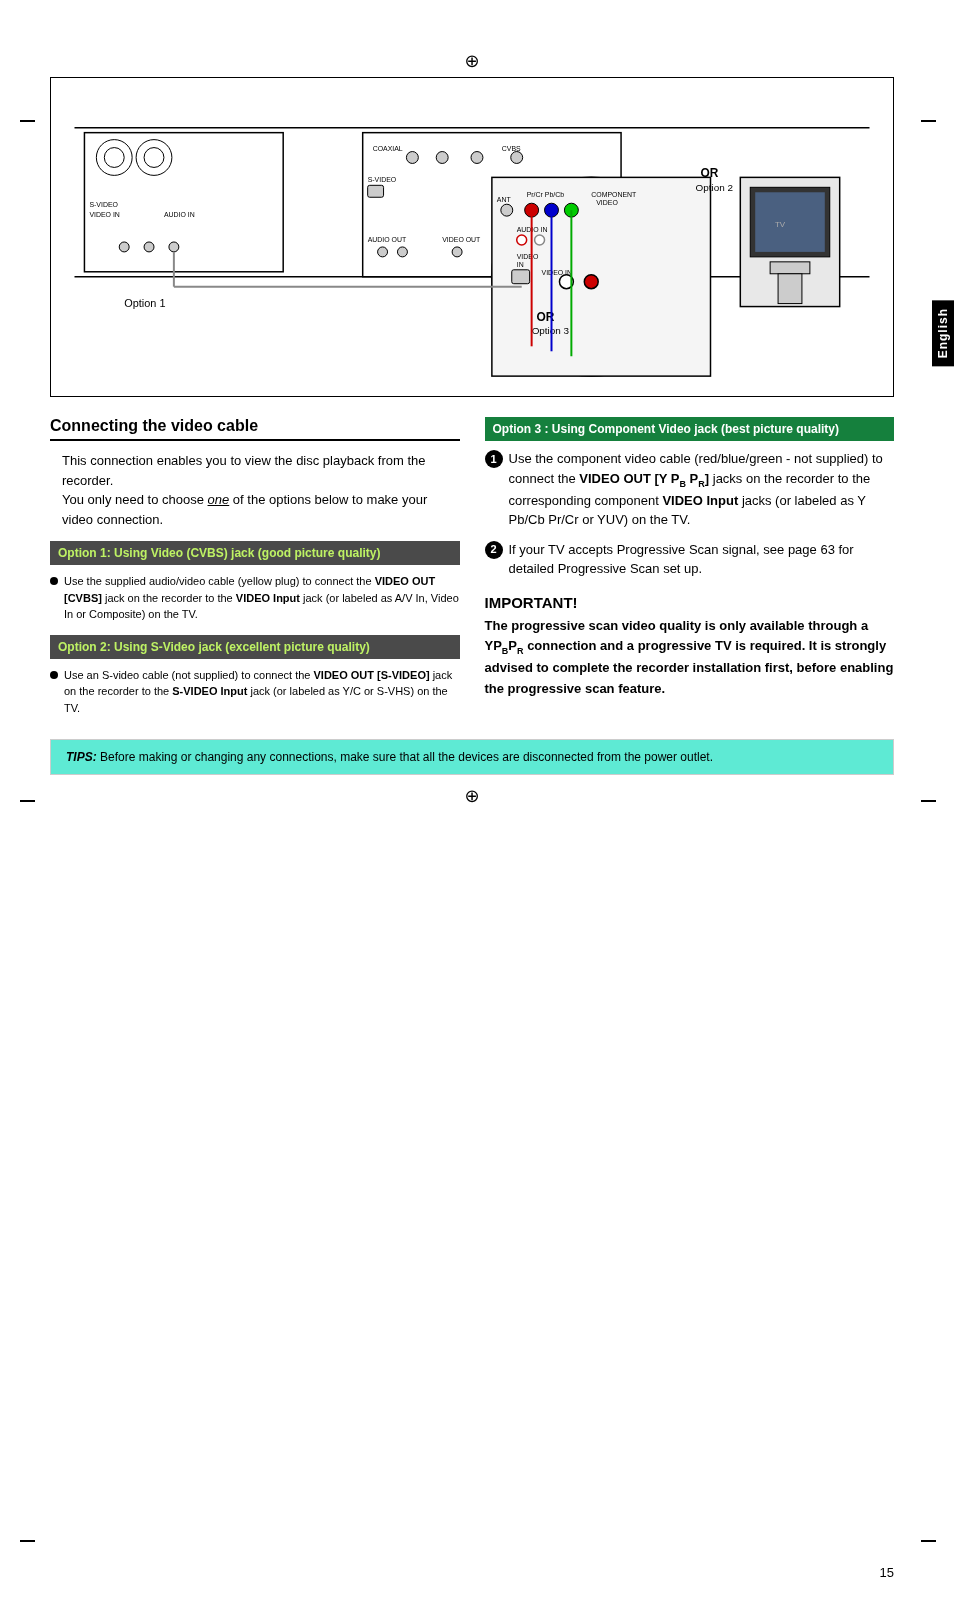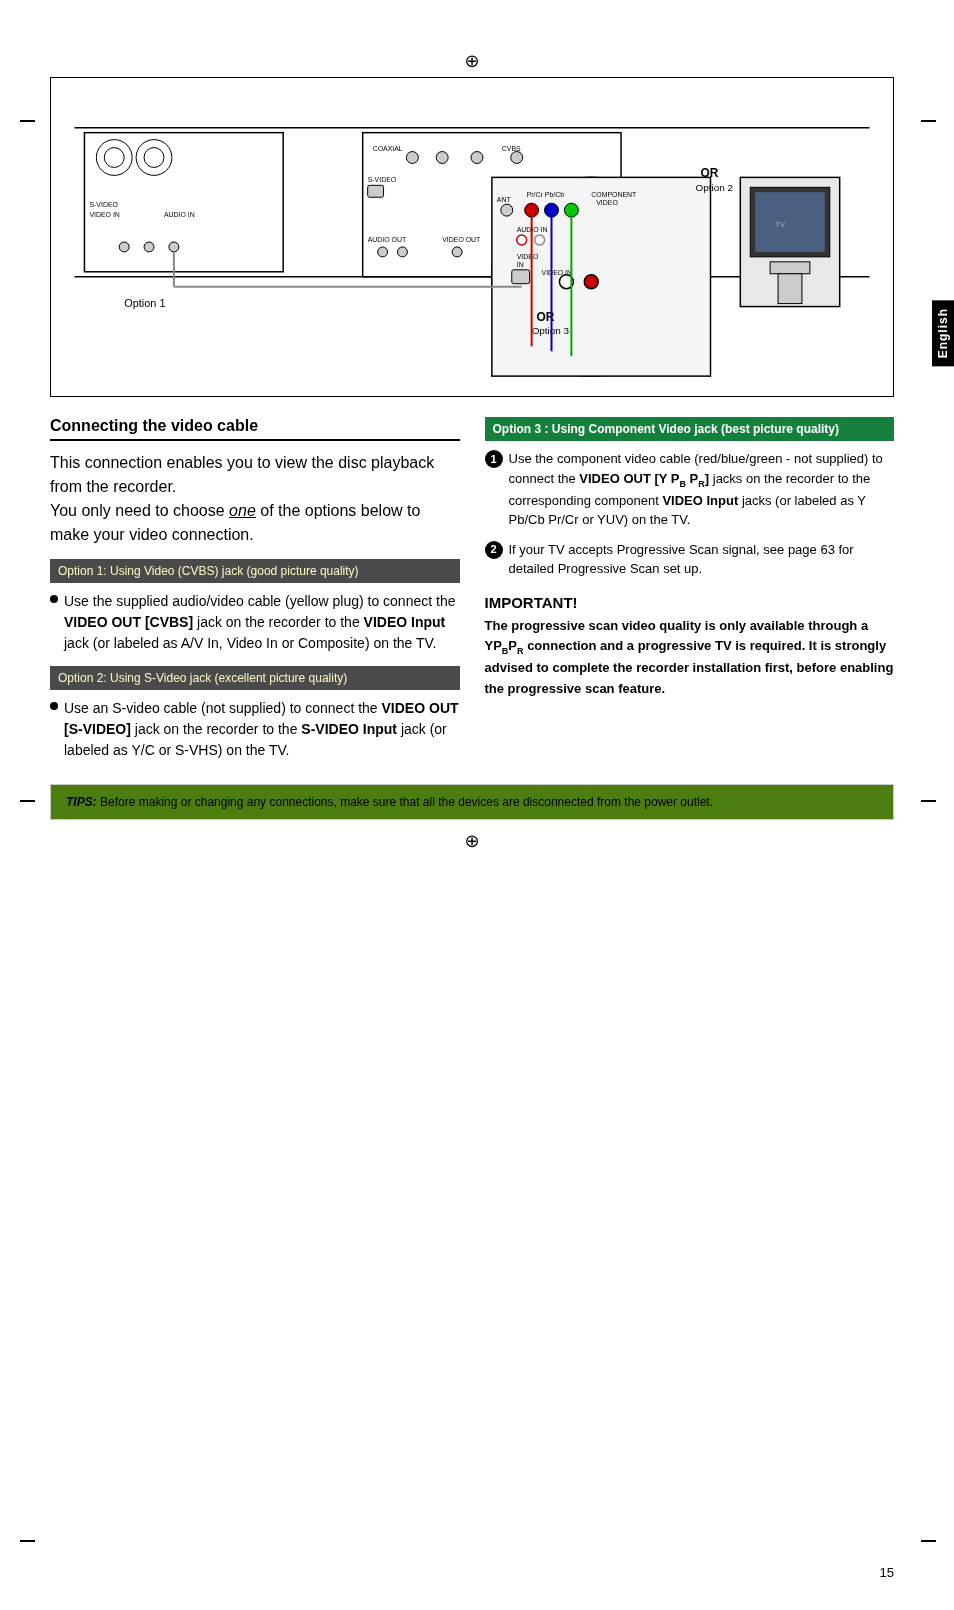--- a/index.html
+++ b/index.html
@@ -89,37 +89,38 @@
     
     .section-heading {
       font-size: 16px;
       font-weight: bold;
       border-bottom: 2px solid #000;
       padding-bottom: 4px;
       margin-bottom: 10px;
     }
 
     .intro-text {
-      font-size: 16px;
+      font-size: 13px;
       margin-bottom: 12px;
       line-height: 1.5;
+      margin-left: 12px;
     }
 
     .intro-text u {
       text-decoration: underline;
       font-style: italic;
     }
 
     
     .option-box {
       background: #5a5a5a;
-      color: #fef9c3;
+      color: #bef264;
       padding: 5px 8px;
       font-size: 12px;
-      font-weight: normal;
+      font-weight: bold;
       margin-bottom: 8px;
       margin-top: 12px;
     }
 
     .option-box.dark {
       background: #4a4a4a;
     }
 
     .option-box-blue {
       background: #15803d;
@@ -129,21 +130,21 @@
       font-weight: bold;
       margin-bottom: 8px;
     }
 
     
     .bullet-item {
       display: flex;
       gap: 6px;
       margin-bottom: 8px;
       align-items: flex-start;
-      font-size: 14px;
+      font-size: 11px;
       line-height: 1.5;
       justify-content: space-between;
     }
 
     .bullet-dot {
       width: 8px;
       height: 8px;
       background: #000;
       border-radius: 50%;
       margin-top: 4px;
@@ -186,21 +187,21 @@
     }
 
     .important-text {
       font-size: 13px;
       font-weight: bold;
       line-height: 1.6;
     }
 
     
     .tips-bar {
-      background: #4d7c0f;
+      background: #5eead4;
       border: 1px solid #ccc;
       padding: 8px 15px;
       font-size: 12px;
       line-height: 1.5;
       margin-top: 10px;
     }
 
     .tips-bar .tips-label {
       font-style: italic;
       font-weight: bold;

